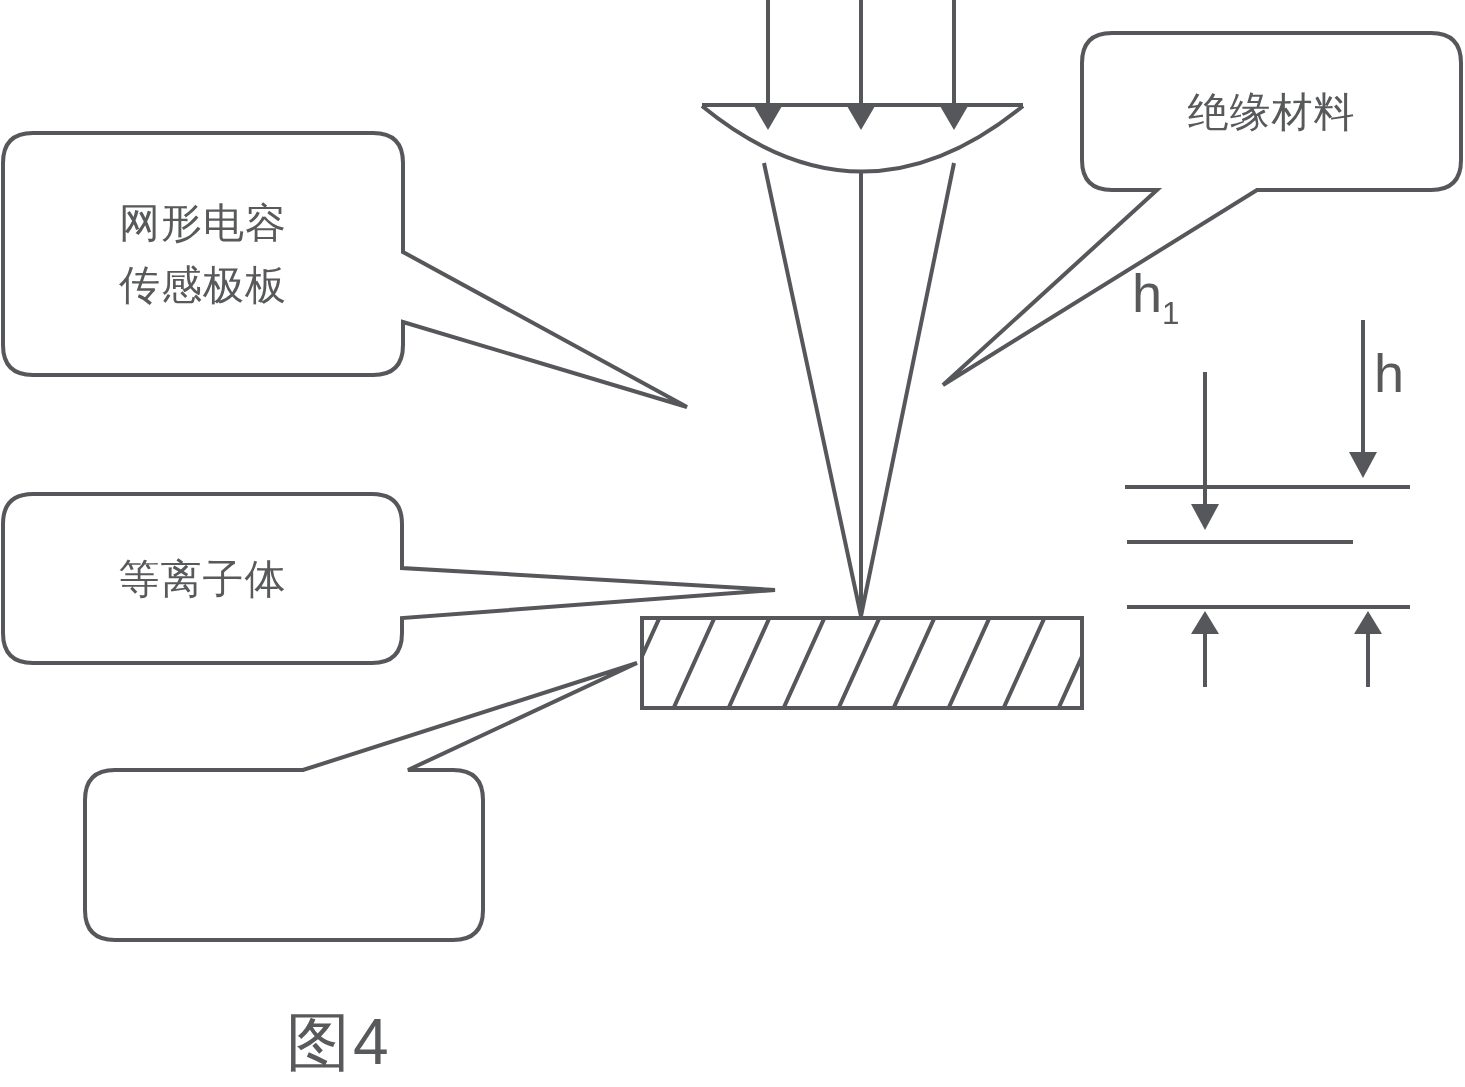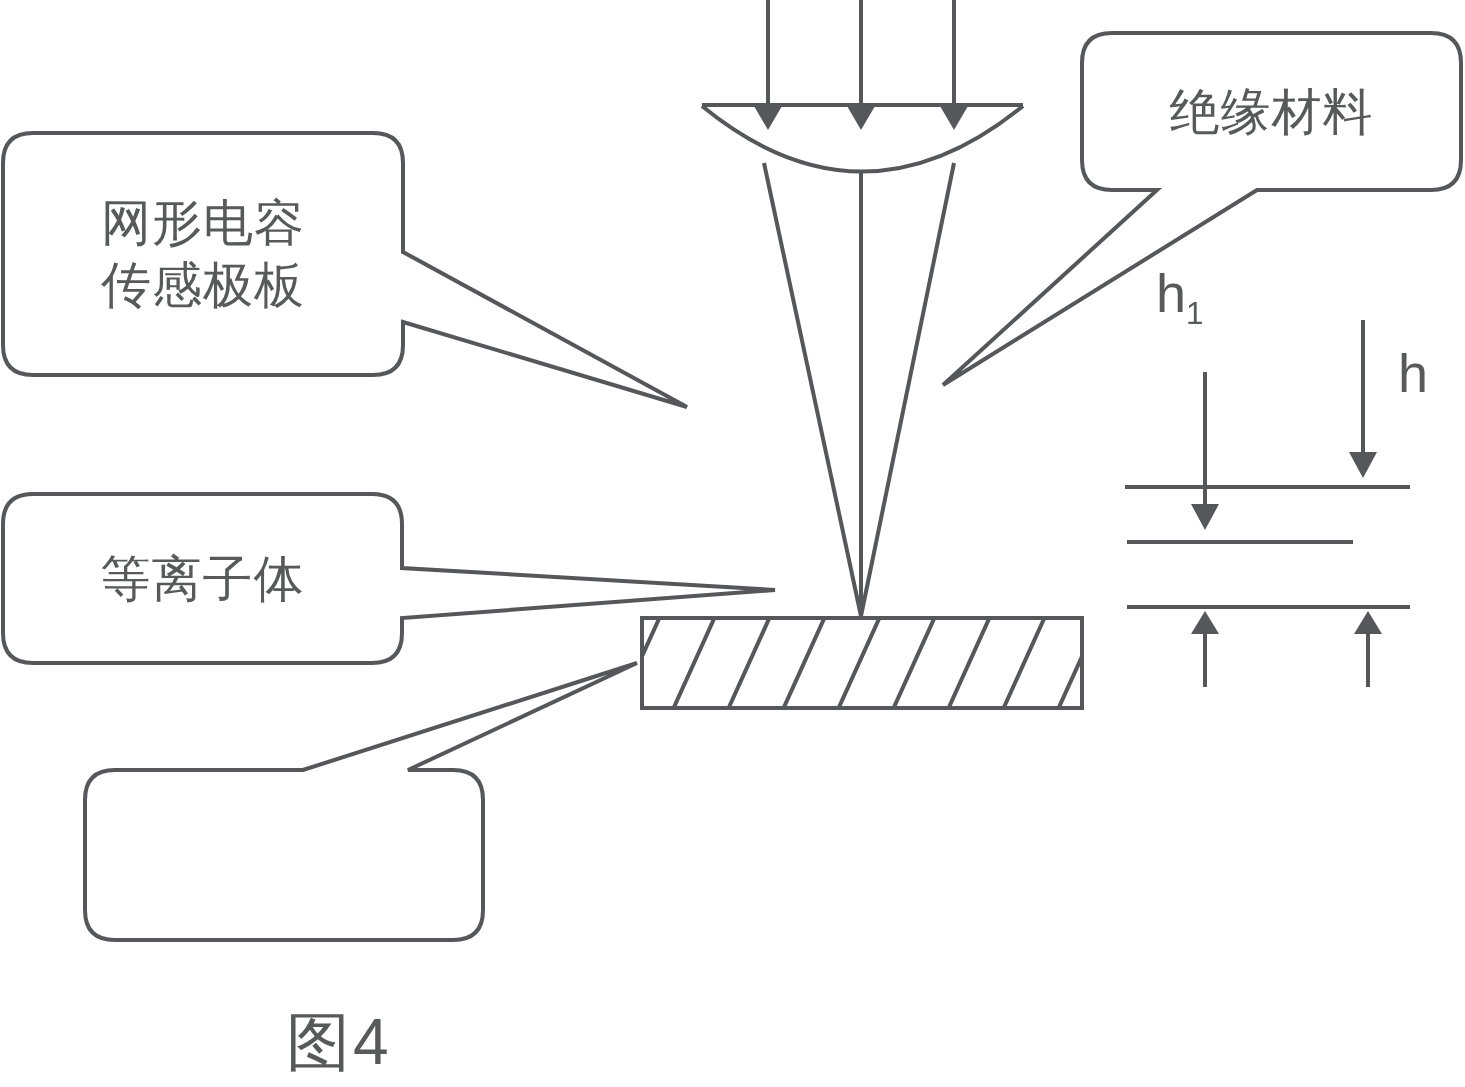--- a/index.html
+++ b/index.html
@@ -12,24 +12,24 @@
     position:relative;width:1465px;height:1087px;overflow:hidden;
     background:var(--background);
     font-family:"Liberation Sans", sans-serif;
   }
   .stage svg{position:absolute;left:0;top:0;}
   .sline{stroke:var(--stroke);stroke-width:4;fill:none;}
   .sfill{fill:var(--stroke);stroke:none;}
   .lbl{
     position:absolute;display:flex;flex-direction:column;
     align-items:center;justify-content:center;text-align:center;
-    color:var(--text);font-size:50px;line-height:62px;letter-spacing:1px;
+    color:var(--text);font-size:41px;line-height:62px;letter-spacing:1px;
   }
   .dim{
-    position:absolute;color:var(--text);font-size:54px;line-height:1;margin-left:24px;
+    position:absolute;color:var(--text);font-size:54px;line-height:1;
   }
   .dim sub{font-size:0.58em;line-height:1;}
   .caption{
     position:absolute;left:286px;top:1006px;display:flex;gap:84px;
     color:var(--text);font-size:64px;line-height:1.15;font-weight:500;
     letter-spacing:3px;white-space:nowrap;
   }
 </style>
 </head>
 <body>

